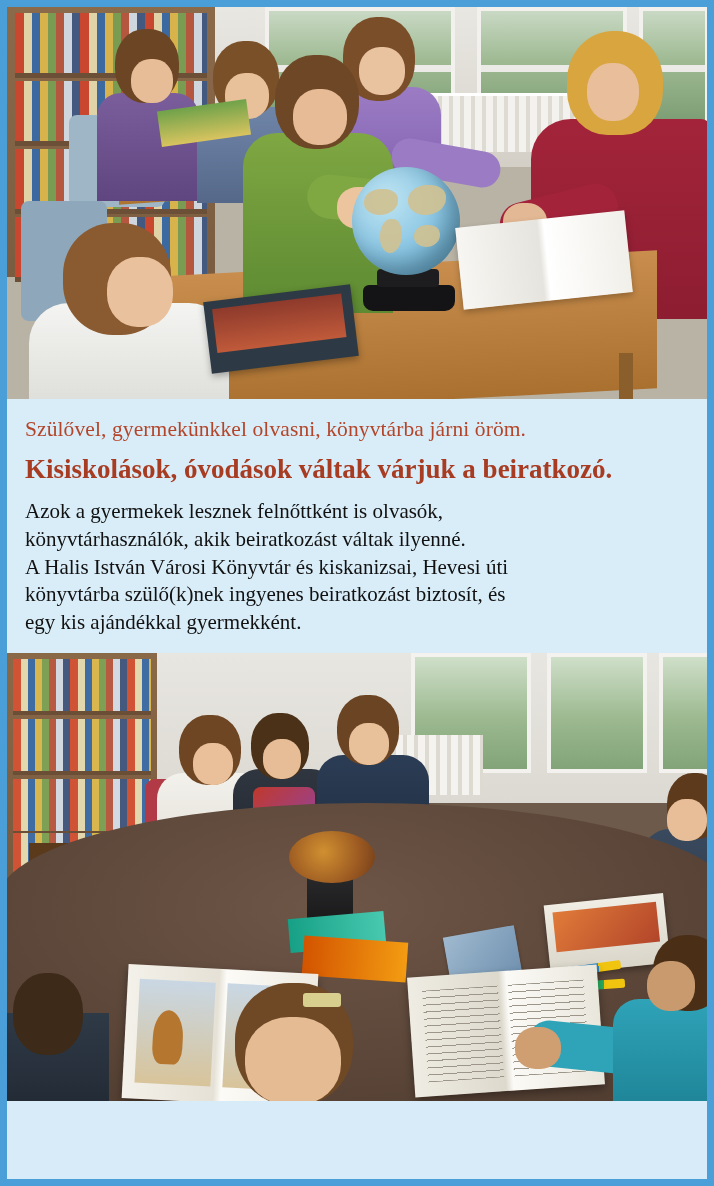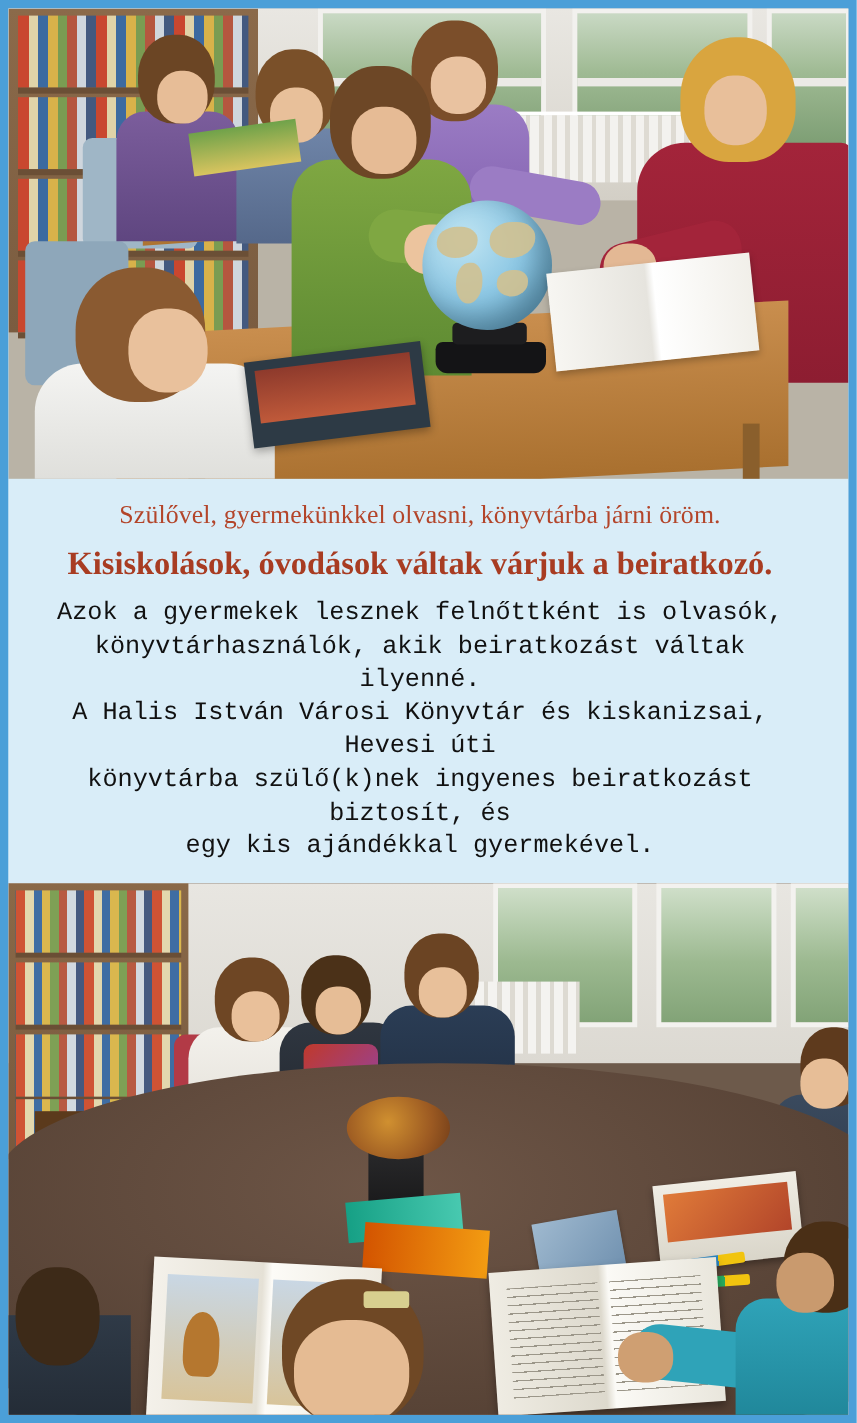--- a/index.html
+++ b/index.html
@@ -257,21 +257,20 @@
     left: 14px; top: 194px; width: 86px; height: 120px;
     background: #8ea7ba; border-radius: 8px;
   }
 
   
   .panel {
     box-sizing: border-box;
     width: 100%;
     padding: 14px 32px 16px 18px;
     background: #d9edf8;
-    text-align: center;
     color: #1b1b1b;
   }
   .panel-line1 {
     color: #b3452a;
     font-size: 21.5px;
     line-height: 1.2;
     margin: 4px 0 10px 0;
     letter-spacing: .1px;
   }
   .panel-head {
@@ -280,21 +279,21 @@
     font-weight: bold;
     line-height: 1.24;
     margin: 0 0 12px 0;
   }
   .panel-body {
     font-size: 21px;
     line-height: 1.32;
     color: #111111;
     margin: 0;
   }
-  .panel-body span { display: block; font-family: Liberation Mono, monospace; }
+  .panel-body span { display: block; }
 
   
   .b-wall {
     left: 0; top: 0; width: 100%; height: 150px;
     background: linear-gradient(180deg,#e8e6e1 0%, #dcd9d2 100%);
   }
   .b-window {
     top: 0; height: 120px;
     background: linear-gradient(180deg,#cfdfc9 0%, #9cb990 55%, #82a377 100%);
     border: 4px solid #f3f2ef; box-sizing: border-box;
@@ -528,21 +527,21 @@
     <div class="panel-line1">Szülővel, gyermekünkkel olvasni, könyvtárba járni öröm.</div>
     <div class="panel-head">
       <span>Kisiskolások, óvodások váltak</span>
       <span>várjuk a beiratkozó.</span>
     </div>
     <p class="panel-body">
       <span>Azok a gyermekek lesznek felnőttként is olvasók,</span>
       <span>könyvtárhasználók, akik beiratkozást váltak ilyenné.</span>
       <span>A Halis István Városi Könyvtár és kiskanizsai, Hevesi úti</span>
       <span>könyvtárba szülő(k)nek ingyenes beiratkozást biztosít, és</span>
-      <span>egy kis ajándékkal gyermekével.</span>
+      <span>egy kis ajándékkal gyermekként.</span>
     </p>
   </div>
 
   <div class="photo photo-bottom">
     <div class="abs b-wall"></div>
     <div class="abs b-window w1"></div>
     <div class="abs b-window w2"></div>
     <div class="abs b-window w3"></div>
     <div class="abs b-radiator"></div>
 

